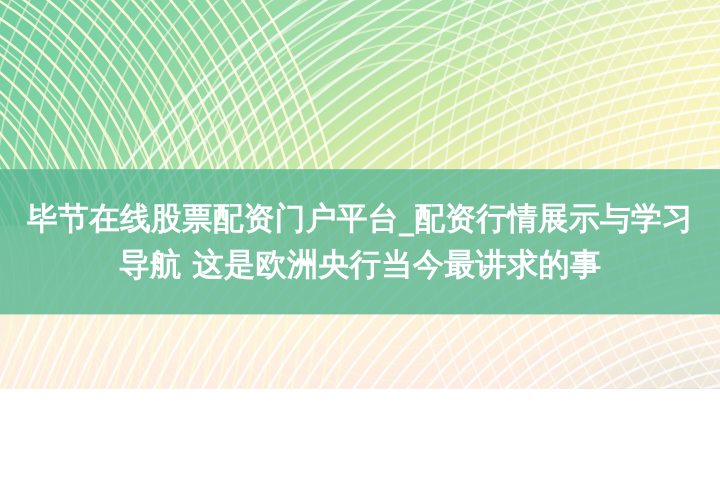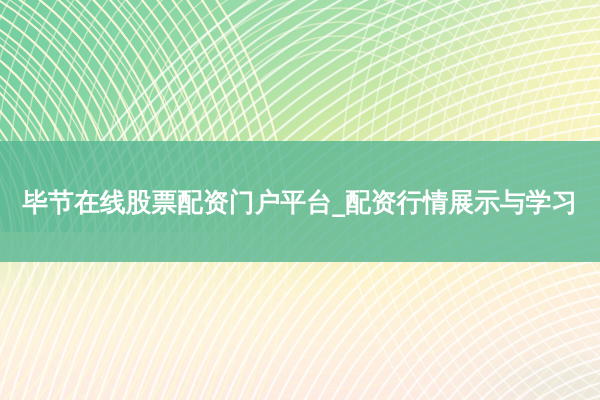--- a/index.html
+++ b/index.html
@@ -3,21 +3,21 @@
 <meta charset="utf-8">
 <style>
   html, body {
     margin: 0;
     padding: 0;
     background: #ffffff;
   }
   #stage {
     position: relative;
     width: 600px;
-    height: 400px;
+    height: 324px;
     overflow: hidden;
     font-family: "DejaVu Sans", "Liberation Sans", sans-serif;
   }
 
   
   .bg-base {
     position: absolute;
     inset: 0;
     background:
       radial-gradient(120% 95% at 96% 104%, rgba(95,190,160,0.95) 0%, rgba(130,203,175,0.55) 9%, rgba(190,225,205,0.18) 17%, rgba(255,255,255,0) 26%),
@@ -274,15 +274,16 @@
         <circle cx="420" cy="-60" r="394"></circle>
         <circle cx="420" cy="-60" r="408"></circle>
       </g>
     </svg>
   </div>
 
   <div class="text-band"></div>
 
   <div class="headline">
     <span class="headline-line l1">毕节在线股票配资门户平台_配资行情展示与学习</span>
+    <span class="headline-line l2">导航 这是欧洲央行当今最讲求的事</span>
   </div>
 
 </div>
 
 </body></html>

